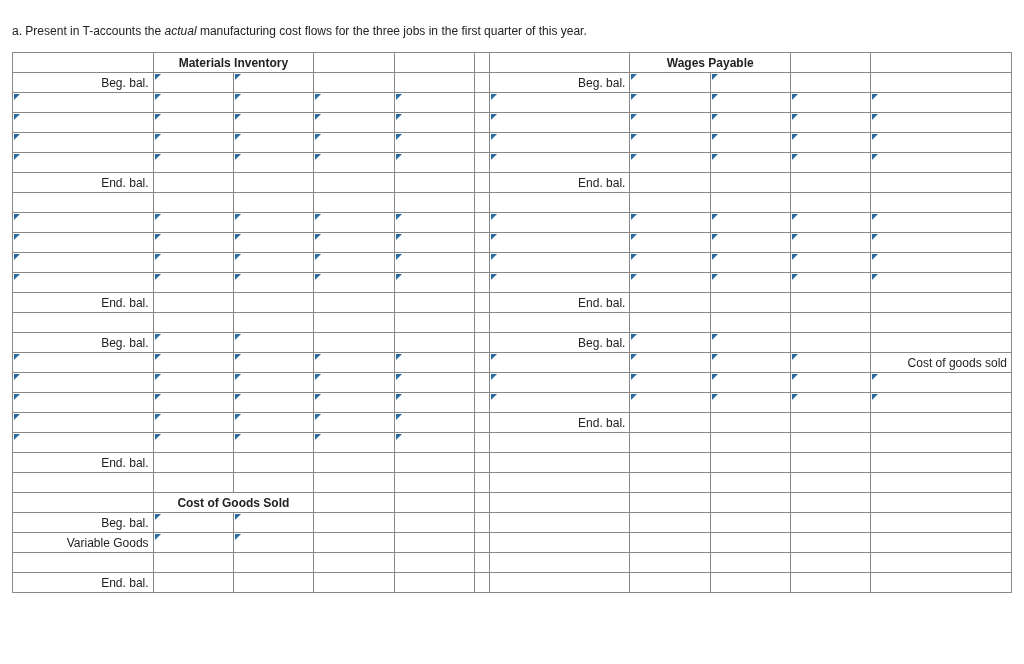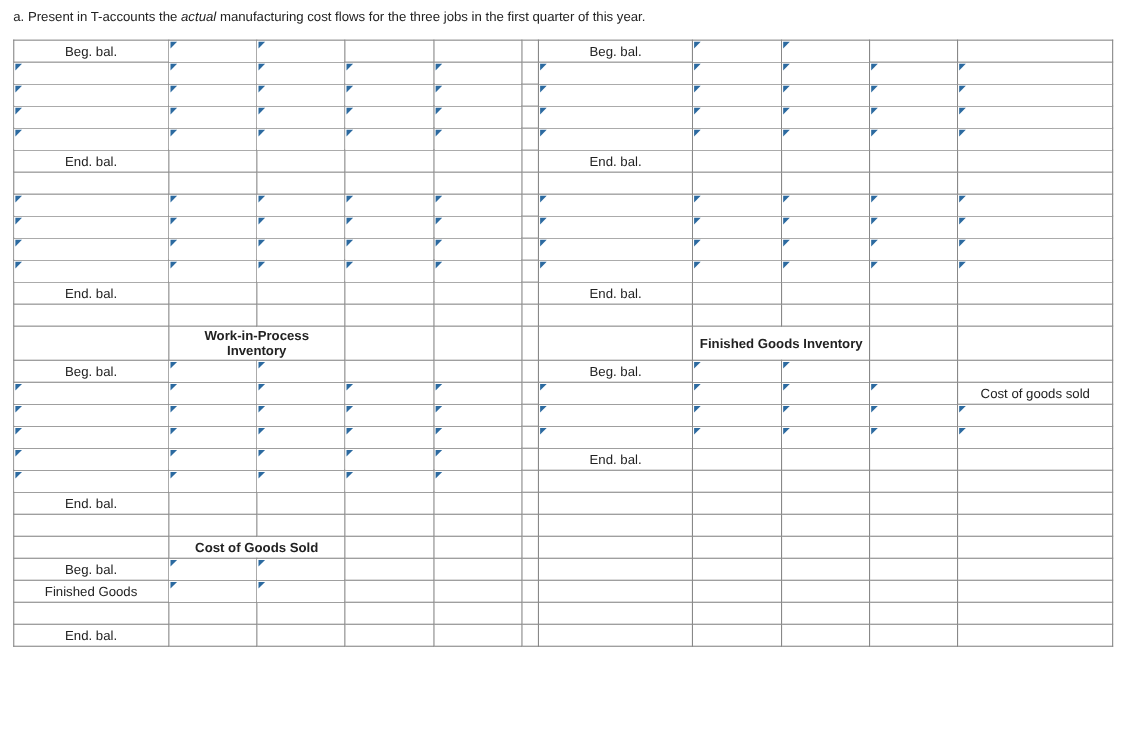--- a/index.html
+++ b/index.html
@@ -1,23 +1,23 @@
 <!DOCTYPE html>
 <html><head>
 <meta charset="utf-8">
 <style>
   html,body{margin:0;padding:0;background:#fff;font-family:Arial,Helvetica,sans-serif;font-size:12px;color:#222}
   .page{padding:6px 12px 20px 12px;box-sizing:border-box}
   .req{font-weight:bold}
-  .instr{margin:2px 0 14px 0}
+  .instr{margin:18px 0 14px 0}
   .instr i{font-style:italic}
   table.grid{border-collapse:collapse;width:100%;table-layout:fixed}
   table.grid td{border:1px solid #888;height:17px;padding:1px 4px;vertical-align:middle;font-size:12px;color:#222;background:#fff}
   td.header{background:#4f9fd8;font-weight:bold;text-align:center}
-  td.lbl{text-align:center}
+  td.lbl{text-align:right}
   td.nb{border:none}
   td.gap{border:none;background:#fff;width:10px;padding:0}
   td.dd{position:relative}
   td.dd::before{content:"";position:absolute;left:1px;top:1px;width:0;height:0;border-top:6px solid #2c6aa0;border-right:6px solid transparent}
   td.thick-top{border-top:2px solid #333}
   td.ut{border-top:1px solid #333}
 </style>
 </head>
 <body>
 
@@ -36,20 +36,31 @@
         <col style="width:8%">
       <col style="width:1.5%">
       <col style="width:14%">
         <col style="width:8%">
         <col style="width:8%">
         <col style="width:8%">
         <col style="width:14%">
     </colgroup>
 
     <tbody>
+        <tr>
+      <td class="nb"></td>
+      <td class="header" colspan="2">Materials Inventory</td>
+      <td class="nb"></td>
+          <td class="nb"></td>
+      <td class="gap"></td>
+      <td class="nb"></td>
+      <td class="header" colspan="2">Wages Payable</td>
+      <td class="nb"></td>
+          <td class="nb"></td>
+    </tr>
 
     <tr>
       <td class="lbl">Beg. bal.</td>
       <td class="dd"></td>
       <td class="dd"></td>
       <td></td>
       <td></td>
       <td class="gap"></td>
       <td class="lbl">Beg. bal.</td>
       <td class="dd"></td>
@@ -211,162 +222,151 @@
           <td></td>
       <td class="gap"></td>
       <td></td>
           <td></td>
           <td></td>
           <td></td>
           <td></td>
     </tr>
 
     <tr>
-      <td class="nb"></td>
-      <td class="header thick-top" colspan="2">Work-in-Process Inventory</td>
+      <td class="lbl">Beg. bal.</td>
+      <td class="dd"></td>
+          <td class="dd"></td>
+          <td></td>
+          <td></td>
+      <td class="gap"></td>
+      <td class="lbl">Beg. bal.</td>
+      <td class="dd"></td>
+          <td class="dd"></td>
+          <td></td>
+          <td></td>
+    </tr>
+    <tr>
+      <td class="dd"></td>
+          <td class="dd"></td>
+          <td class="dd"></td>
+          <td class="dd"></td>
+          <td class="dd"></td>
+      <td class="gap"></td>
+      <td class="dd"></td>
+          <td class="dd"></td>
+          <td class="dd"></td>
+          <td class="dd"></td>
+      <td class="lbl">Cost of goods sold</td>
+    </tr>
+    <tr>
+      <td class="dd"></td>
+          <td class="dd"></td>
+          <td class="dd"></td>
+          <td class="dd"></td>
+          <td class="dd"></td>
+      <td class="gap"></td>
+      <td class="dd"></td>
+          <td class="dd"></td>
+          <td class="dd"></td>
+          <td class="dd"></td>
+          <td class="dd"></td>
+    </tr>
+    <tr>
+      <td class="dd"></td>
+          <td class="dd"></td>
+          <td class="dd"></td>
+          <td class="dd"></td>
+          <td class="dd"></td>
+      <td class="gap"></td>
+      <td class="dd"></td>
+          <td class="dd"></td>
+          <td class="dd"></td>
+          <td class="dd"></td>
+          <td class="dd"></td>
+    </tr>
+    <tr>
+      <td class="dd"></td>
+          <td class="dd"></td>
+          <td class="dd"></td>
+          <td class="dd"></td>
+          <td class="dd"></td>
+      <td class="gap"></td>
+      <td class="lbl">End. bal.</td>
+      <td class="ut"></td>
+          <td class="ut"></td>
+          <td></td>
+          <td></td>
+    </tr>
+    <tr>
+      <td class="dd"></td>
+          <td class="dd"></td>
+          <td class="dd"></td>
+          <td class="dd"></td>
+          <td class="dd"></td>
+      <td class="gap"></td>
+      <td></td>
+          <td></td>
+          <td></td>
+          <td></td>
+          <td></td>
+    </tr>
+    <tr>
+      <td class="lbl">End. bal.</td>
+      <td class="ut"></td>
+          <td class="ut"></td>
+          <td></td>
+          <td></td>
+      <td class="gap"></td>
+      <td></td>
+          <td></td>
+          <td></td>
+          <td></td>
+          <td></td>
+    </tr>
+    <tr>
+      <td></td>
+          <td></td>
+          <td></td>
+          <td></td>
+          <td></td>
+      <td class="gap"></td>
+      <td></td>
+          <td></td>
+          <td></td>
+          <td></td>
+          <td></td>
+    </tr>
+
+    <tr>
+      <td class="nb"></td>
+      <td class="header thick-top" colspan="2">Cost of Goods Sold</td>
       <td class="nb"></td>
           <td class="nb"></td>
       <td class="gap"></td>
-      <td class="nb"></td>
-      <td class="header thick-top" colspan="2">Finished Goods Inventory</td>
-      <td class="nb"></td>
-          <td class="nb"></td>
+      <td></td>
+          <td></td>
+          <td></td>
+          <td></td>
+          <td></td>
     </tr>
     <tr>
       <td class="lbl">Beg. bal.</td>
       <td class="dd"></td>
           <td class="dd"></td>
           <td></td>
           <td></td>
       <td class="gap"></td>
-      <td class="lbl">Beg. bal.</td>
-      <td class="dd"></td>
-          <td class="dd"></td>
-          <td></td>
-          <td></td>
-    </tr>
-    <tr>
-      <td class="dd"></td>
-          <td class="dd"></td>
-          <td class="dd"></td>
-          <td class="dd"></td>
-          <td class="dd"></td>
-      <td class="gap"></td>
-      <td class="dd"></td>
-          <td class="dd"></td>
-          <td class="dd"></td>
-          <td class="dd"></td>
-      <td class="lbl">Cost of goods sold</td>
-    </tr>
-    <tr>
-      <td class="dd"></td>
-          <td class="dd"></td>
-          <td class="dd"></td>
-          <td class="dd"></td>
-          <td class="dd"></td>
-      <td class="gap"></td>
-      <td class="dd"></td>
-          <td class="dd"></td>
-          <td class="dd"></td>
-          <td class="dd"></td>
-          <td class="dd"></td>
-    </tr>
-    <tr>
-      <td class="dd"></td>
-          <td class="dd"></td>
-          <td class="dd"></td>
-          <td class="dd"></td>
-          <td class="dd"></td>
-      <td class="gap"></td>
-      <td class="dd"></td>
-          <td class="dd"></td>
-          <td class="dd"></td>
-          <td class="dd"></td>
-          <td class="dd"></td>
-    </tr>
-    <tr>
-      <td class="dd"></td>
-          <td class="dd"></td>
-          <td class="dd"></td>
-          <td class="dd"></td>
-          <td class="dd"></td>
-      <td class="gap"></td>
-      <td class="lbl">End. bal.</td>
-      <td class="ut"></td>
-          <td class="ut"></td>
-          <td></td>
-          <td></td>
-    </tr>
-    <tr>
-      <td class="dd"></td>
-          <td class="dd"></td>
-          <td class="dd"></td>
-          <td class="dd"></td>
-          <td class="dd"></td>
-      <td class="gap"></td>
-      <td></td>
-          <td></td>
-          <td></td>
-          <td></td>
-          <td></td>
-    </tr>
-    <tr>
-      <td class="lbl">End. bal.</td>
-      <td class="ut"></td>
-          <td class="ut"></td>
-          <td></td>
-          <td></td>
-      <td class="gap"></td>
-      <td></td>
-          <td></td>
-          <td></td>
-          <td></td>
-          <td></td>
-    </tr>
-    <tr>
-      <td></td>
-          <td></td>
-          <td></td>
-          <td></td>
-          <td></td>
-      <td class="gap"></td>
-      <td></td>
-          <td></td>
-          <td></td>
-          <td></td>
-          <td></td>
-    </tr>
-
-    <tr>
-      <td class="nb"></td>
-      <td class="header thick-top" colspan="2">Cost of Goods Sold</td>
-      <td class="nb"></td>
-          <td class="nb"></td>
-      <td class="gap"></td>
-      <td></td>
-          <td></td>
-          <td></td>
-          <td></td>
-          <td></td>
-    </tr>
-    <tr>
-      <td class="lbl">Beg. bal.</td>
-      <td class="dd"></td>
-          <td class="dd"></td>
-          <td></td>
-          <td></td>
-      <td class="gap"></td>
-      <td></td>
-          <td></td>
-          <td></td>
-          <td></td>
-          <td></td>
-    </tr>
-    <tr>
-      <td class="lbl">Finished Goods</td>
+      <td></td>
+          <td></td>
+          <td></td>
+          <td></td>
+          <td></td>
+    </tr>
+    <tr>
+      <td class="lbl">Variable Goods</td>
       <td class="dd"></td>
           <td class="dd"></td>
           <td></td>
           <td></td>
       <td class="gap"></td>
       <td></td>
           <td></td>
           <td></td>
           <td></td>
           <td></td>

